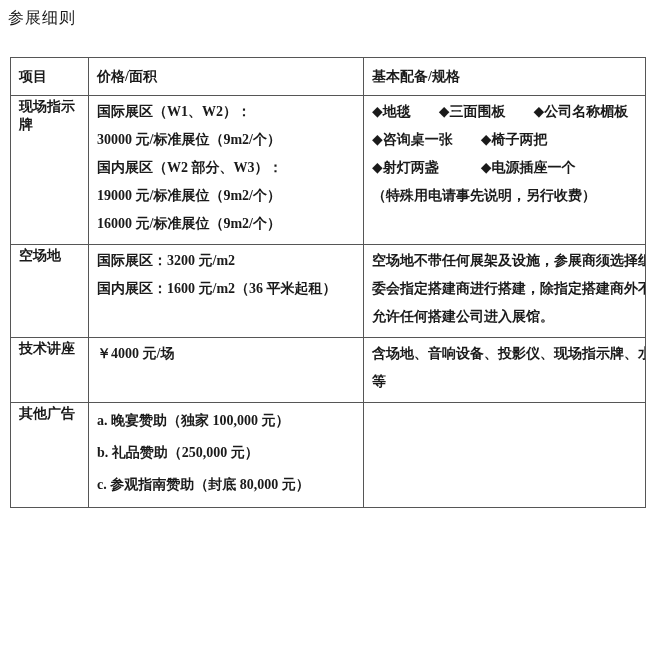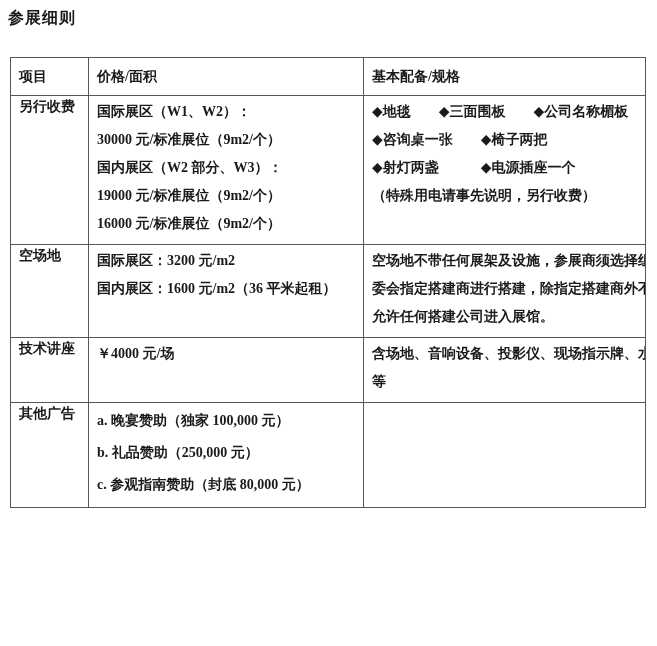--- a/index.html
+++ b/index.html
@@ -11,21 +11,21 @@
     background: #ffffff;
     font-family: "Liberation Serif", "DejaVu Serif", serif;
     color: #1a1a1a;
     overflow: hidden;
   }
   .doc-title {
     position: absolute;
     left: 8px;
     top: 8px;
     font-size: 16px;
-    font-weight: bold;
+    font-weight: normal;
     letter-spacing: 1px;
   }
   table.spec-table {
     position: absolute;
     left: 10px;
     top: 57px;
     width: 635px;
     border-collapse: collapse;
     table-layout: fixed;
   }
@@ -69,21 +69,21 @@
       <col class="c-spec">
     </colgroup>
     <tbody>
       <tr class="hdr">
         <th>项目</th>
         <th>价格/面积</th>
         <th>基本配备/规格</th>
       </tr>
 
       <tr class="r1">
-        <td class="col-item">另行收费</td>
+        <td class="col-item">现场指示牌</td>
         <td class="cell">
             <div class="line">国际展区（W1、W2）：</div>
             <div class="line">30000 元/标准展位（9m2/个）</div>
             <div class="line">国内展区（W2 部分、W3）：</div>
             <div class="line">19000 元/标准展位（9m2/个）</div>
             <div class="line">16000 元/标准展位（9m2/个）</div>
           </td>
         <td class="cell">
             <div class="line">◆地毯　　◆三面围板　　◆公司名称楣板</div>
             <div class="line">◆咨询桌一张　　◆椅子两把</div>

